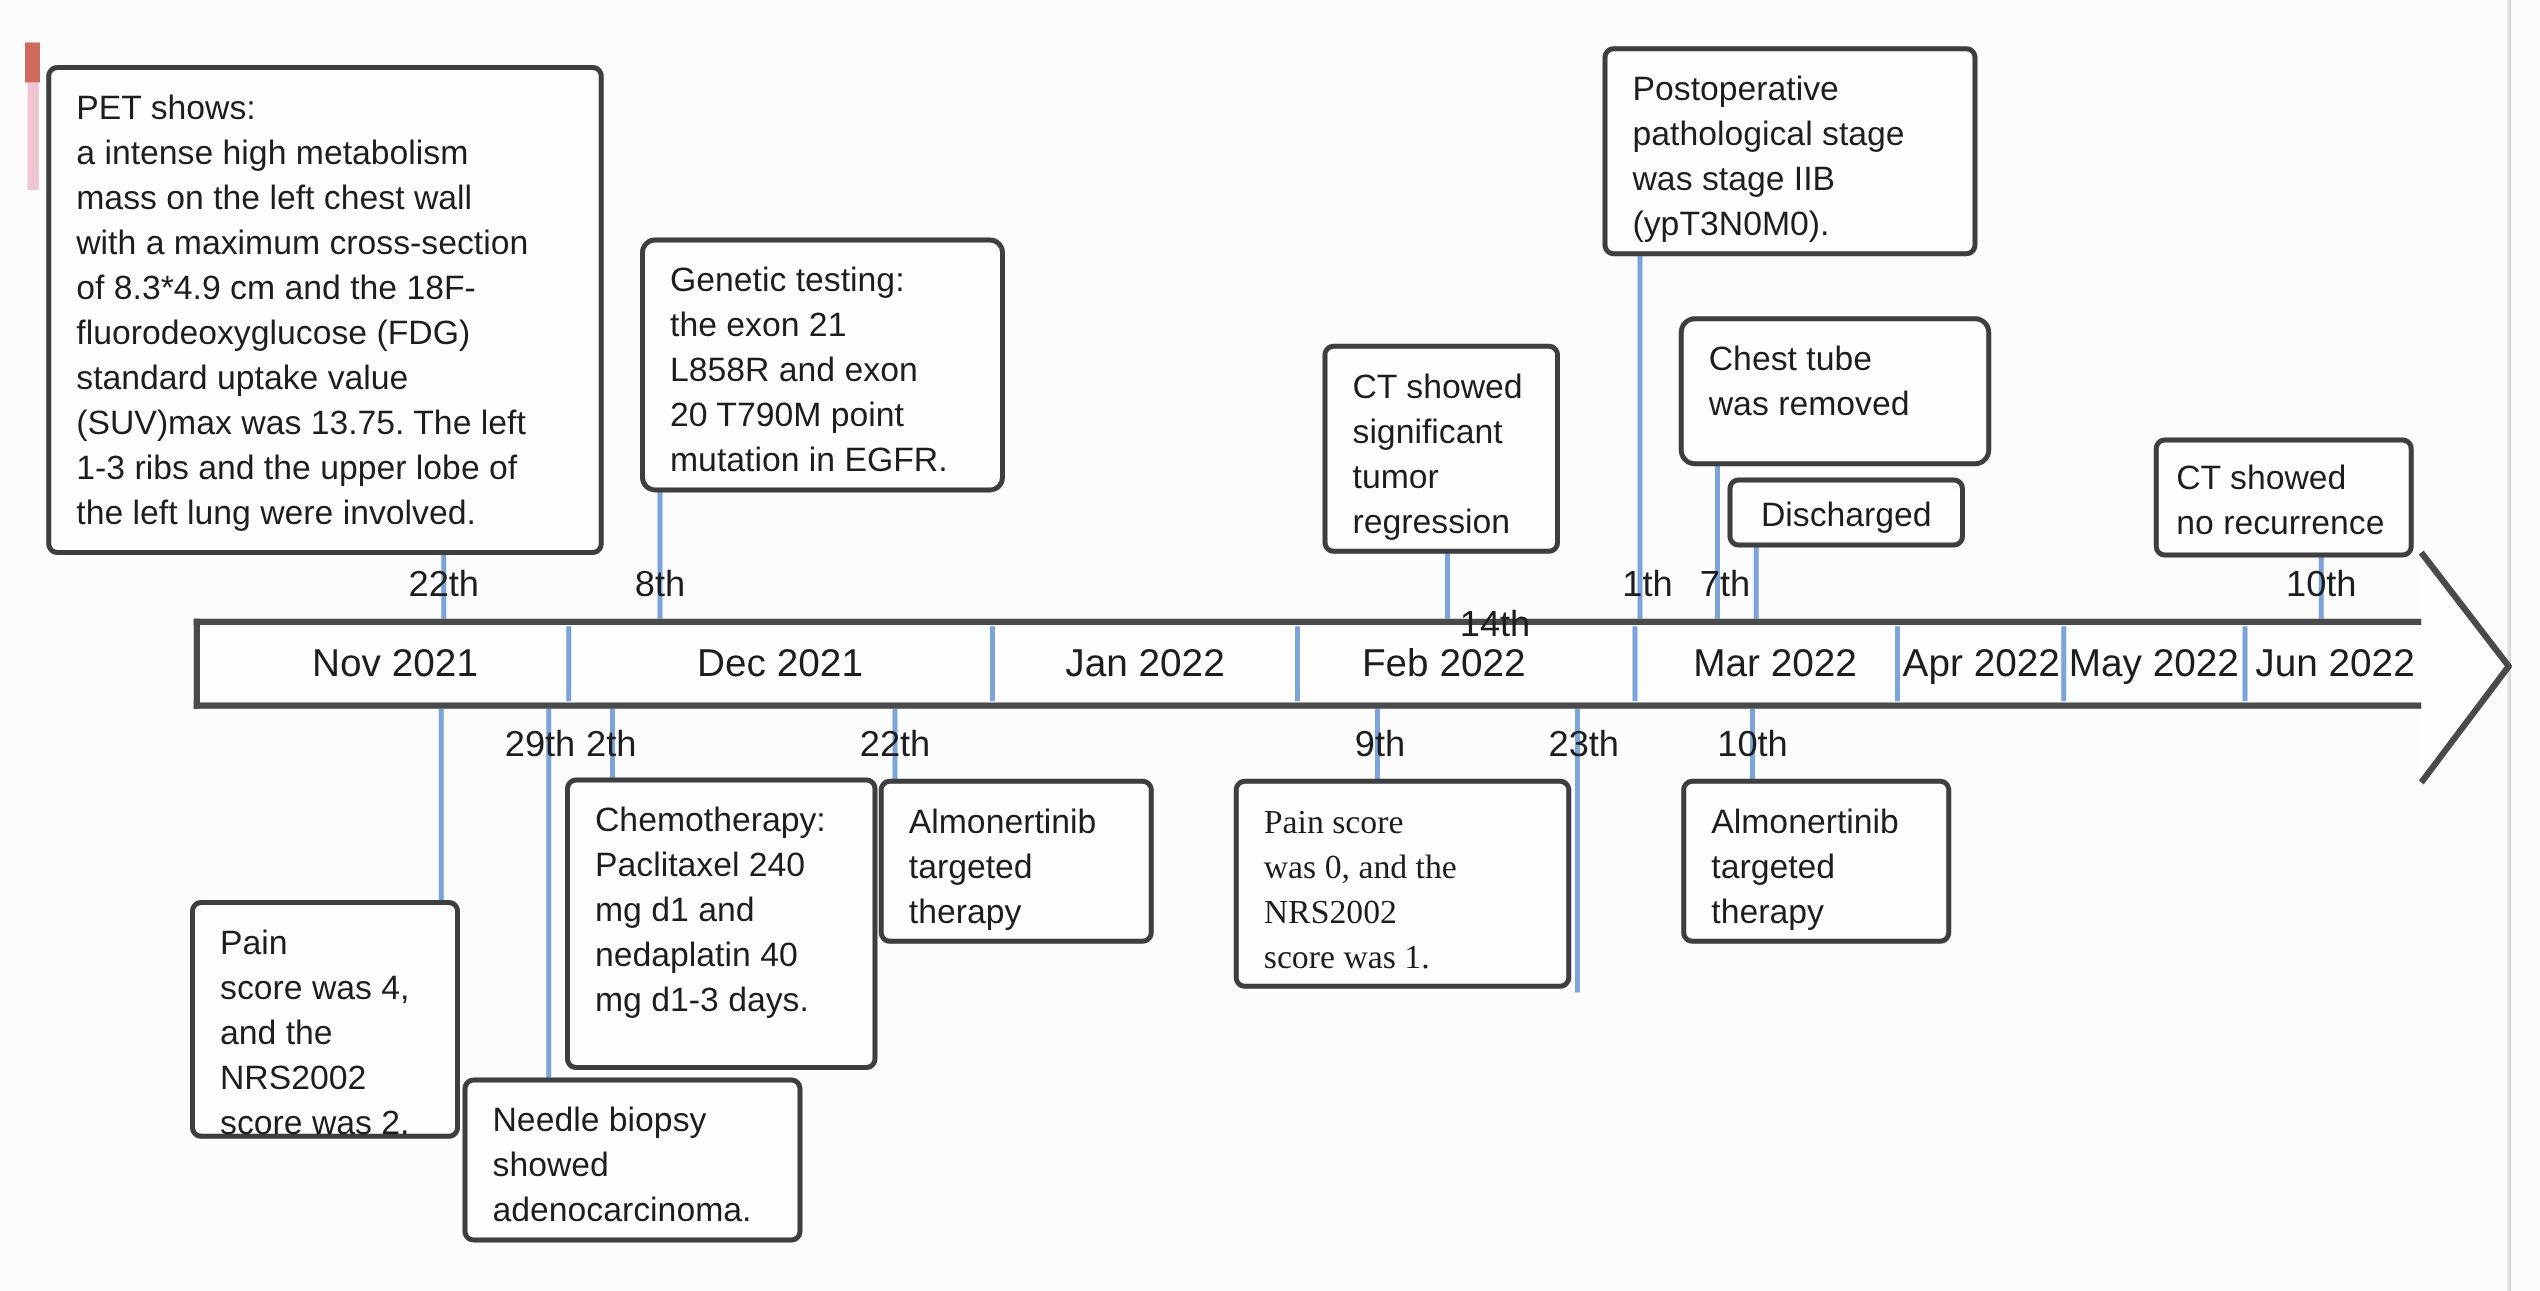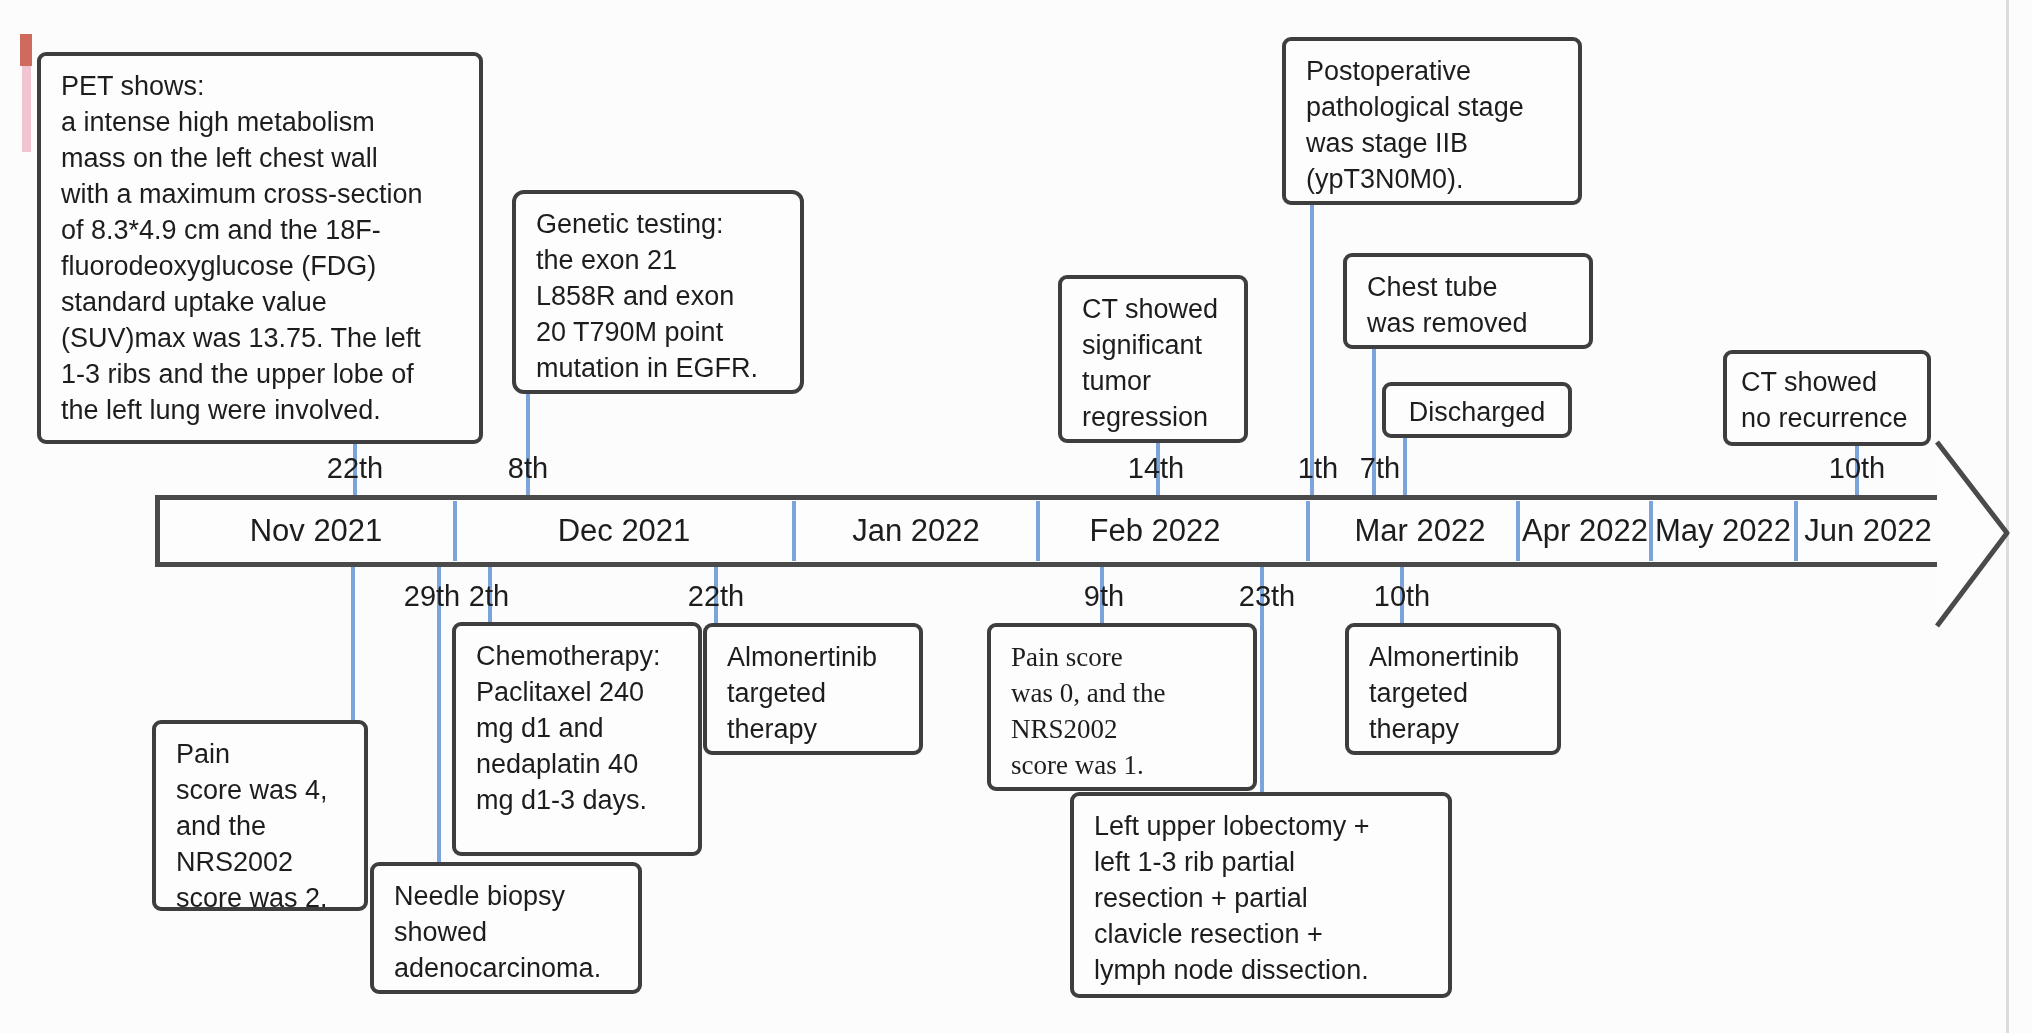--- a/index.html
+++ b/index.html
@@ -76,21 +76,21 @@
   <div class="vline" style="left:351px;top:564px;height:158px;"></div>
   <div class="vline" style="left:437px;top:564px;height:300px;"></div>
   <div class="vline" style="left:488px;top:564px;height:60px;"></div>
   <div class="vline" style="left:714px;top:564px;height:61px;"></div>
   <div class="vline" style="left:1100px;top:564px;height:61px;"></div>
   <div class="vline" style="left:1260px;top:564px;height:230px;"></div>
   <div class="vline" style="left:1400px;top:564px;height:61px;"></div>
 
   <div class="tlab above" style="left:355px;">22th</div>
   <div class="tlab above" style="left:528px;">8th</div>
-  <div class="tlab above" style="left:1156px;">14th</div>
+  <div class="tlab above" style="left:1196px;margin-top:32px;">14th</div>
   <div class="tlab above" style="left:1318px;">1th</div>
   <div class="tlab above" style="left:1380px;">7th</div>
   <div class="tlab above" style="left:1857px;">10th</div>
 
   <div class="tlab below" style="left:432px;">29th</div>
   <div class="tlab below" style="left:489px;">2th</div>
   <div class="tlab below" style="left:716px;">22th</div>
   <div class="tlab below" style="left:1104px;">9th</div>
   <div class="tlab below" style="left:1267px;">23th</div>
   <div class="tlab below" style="left:1402px;">10th</div>
@@ -111,21 +111,21 @@
 20 T790M point
 mutation in EGFR.</div>
   <div class="ebox" style="left:1058px;top:275px;width:190px;height:168px;">CT showed
 significant
 tumor
 regression</div>
   <div class="ebox" style="left:1282px;top:37px;width:300px;height:168px;">Postoperative
 pathological stage
 was stage IIB
 (ypT3N0M0).</div>
-  <div class="ebox" style="left:1343px;top:253px;width:250px;height:96px;">Chest tube
+  <div class="ebox" style="left:1343px;top:253px;width:250px;height:120px;border-radius:13px;">Chest tube
 was removed</div>
   <div class="ebox" style="left:1382px;top:382px;width:190px;height:56px;padding:8px 14px;text-align:center;">Discharged</div>
   <div class="ebox" style="left:1723px;top:350px;width:208px;height:96px;padding:10px 14px;">CT showed
 no recurrence</div>
 
   <div class="ebox" style="left:152px;top:720px;width:216px;height:191px;">Pain
 score was 4,
 and the
 NRS2002
 score was 2.</div>
@@ -137,22 +137,17 @@
 mg d1 and
 nedaplatin 40
 mg d1-3 days.</div>
   <div class="ebox" style="left:703px;top:623px;width:220px;height:132px;">Almonertinib
 targeted
 therapy</div>
   <div class="ebox" style="left:987px;top:623px;width:270px;height:168px;font-family:Liberation Serif, serif;">Pain score
 was 0, and the
 NRS2002
 score was 1.</div>
-  <div class="ebox" style="left:1070px;top:792px;width:382px;height:206px;">Left upper lobectomy +
-left 1-3 rib partial
-resection + partial
-clavicle resection +
-lymph node dissection.</div>
   <div class="ebox" style="left:1345px;top:623px;width:216px;height:132px;">Almonertinib
 targeted
 therapy</div>
 
 </div>
 
 </body></html>

